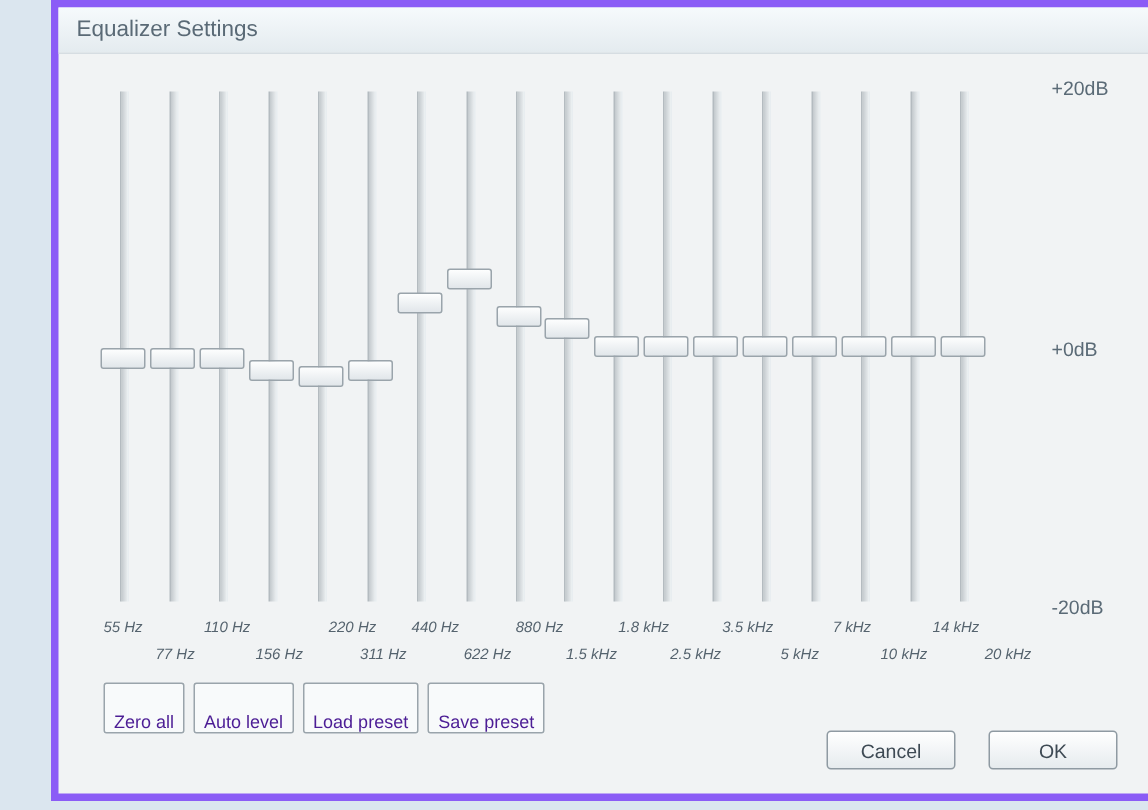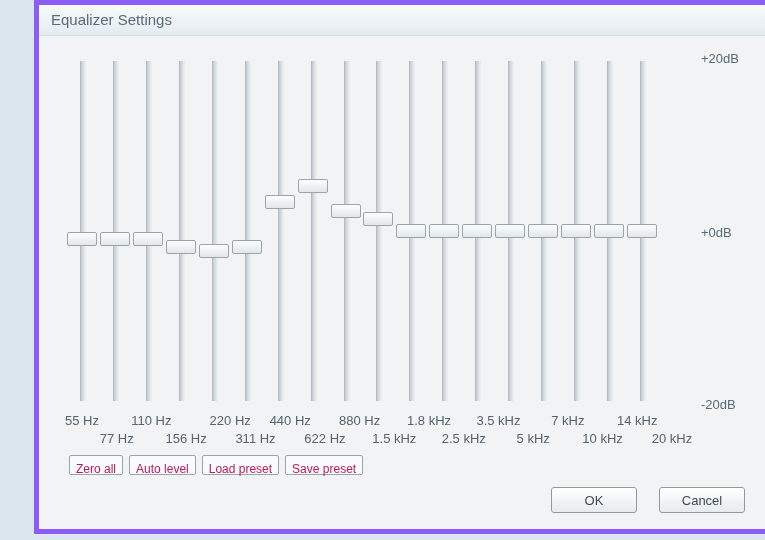--- a/index.html
+++ b/index.html
@@ -93,38 +93,39 @@
     top: 408px;
     width: 620px;
     height: 40px;
     color: #55636e;
   }
   .freq-label {
     position: absolute;
     width: 60px;
     margin-left: -30px;
     text-align: center;
-    font-size: 13px;
+    font-size: 10px;
     white-space: nowrap;
+    font-style: italic;
   }
   .preset-row {
     position: absolute;
     left: 30px;
     top: 450px;
     display: flex;
     gap: 6px;
   }
   .small-btn {
     height: 20px;
-    padding: 4px 6px;
+    padding: 16px 6px;
     background: #f8fafb;
     border: 1px solid #9aa4ab;
     border-radius: 2px;
     font-size: 12px;
-    color: #be185d;
+    color: #4c1d95;
     line-height: 18px;
     cursor: pointer;
   }
   .action-row {
     position: absolute;
     right: 24px;
     bottom: 16px;
     display: flex;
     gap: 22px;
   }
@@ -247,16 +248,16 @@
     </div>
 
   <div class="preset-row">
     <button class="small-btn">Zero all</button>
     <button class="small-btn">Auto level</button>
     <button class="small-btn">Load preset</button>
     <button class="small-btn">Save preset</button>
   </div>
 
   <div class="action-row">
+    <button class="main-btn">Cancel</button>
     <button class="main-btn">OK</button>
-    <button class="main-btn">Cancel</button>
   </div>
 </div>
 
 </body></html>

